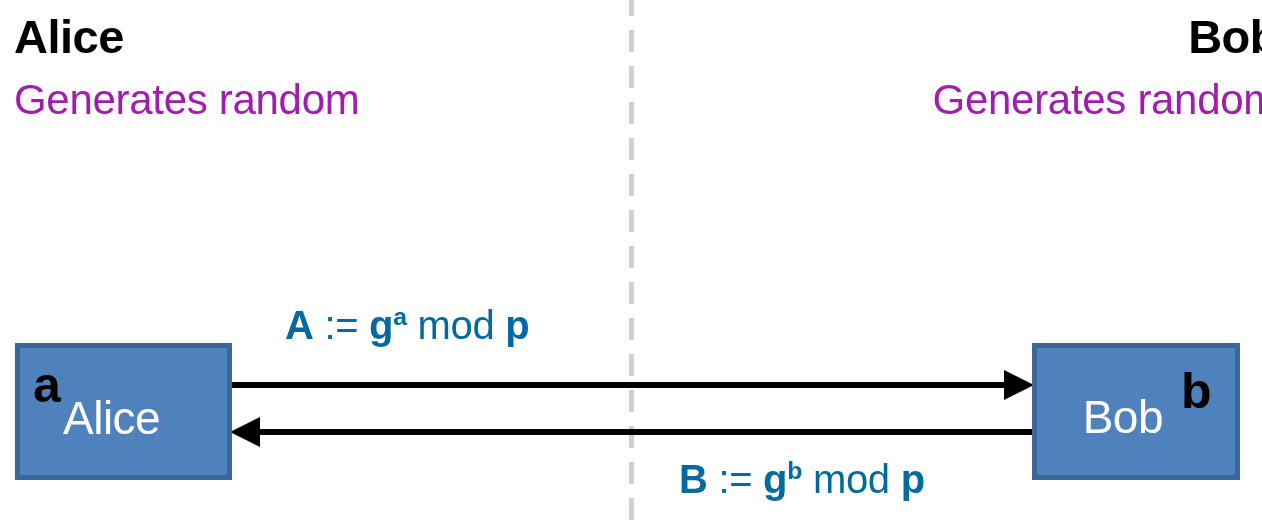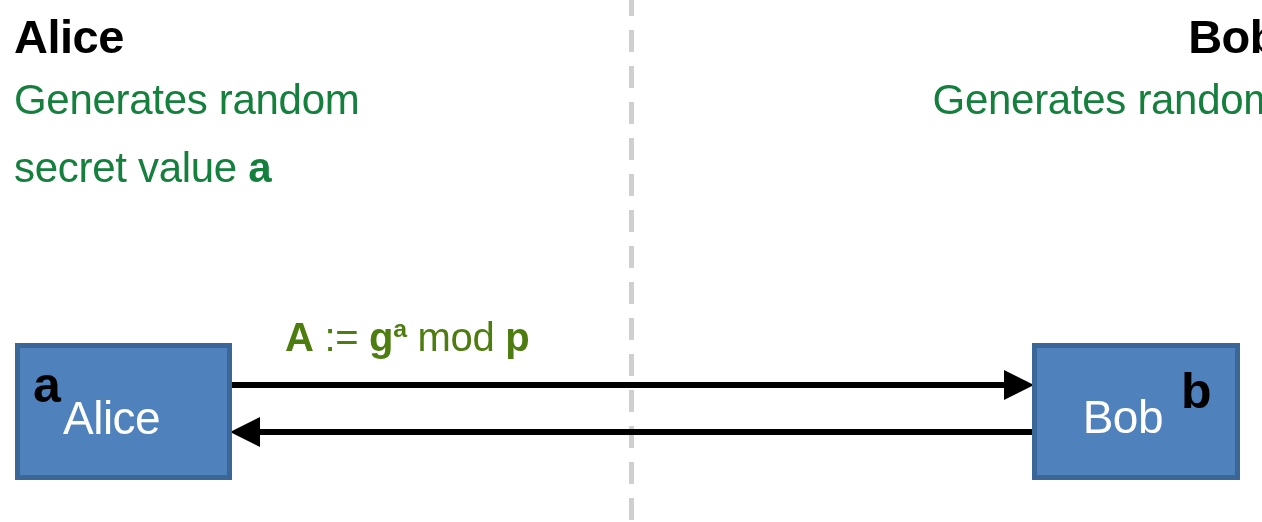--- a/index.html
+++ b/index.html
@@ -49,21 +49,21 @@
     font-weight: bold;
     line-height: 58px;
     color: #000000;
     letter-spacing: -0.5px;
     white-space: nowrap;
   }
   .party-desc {
     font-size: 42px;
     font-weight: normal;
     line-height: 68px;
-    color: #15803d;
+    color: #a21caf;
     letter-spacing: -0.3px;
     white-space: nowrap;
   }
   .party-desc b { font-weight: bold; }
 
   
   .node-box {
     position: absolute;
     top: 343px;
     height: 137px;
@@ -122,24 +122,23 @@
     left: 230px; top: 417px;
     border-right: 30px solid #000000;
   }
 
   
   .msg-label {
     position: absolute;
     font-size: 40px;
     font-weight: normal;
     line-height: 44px;
-    color: #4d7c0f;
+    color: #0369a1;
     letter-spacing: -0.3px;
     white-space: nowrap;
-    margin-top: 12px;
   }
   .msg-label b { font-weight: bold; }
   .msg-label sup {
     font-size: 0.62em;
     font-weight: bold;
     vertical-align: super;
     line-height: 0;
   }
   #msg-ab { left: 285px; top: 303px; }
   #msg-ba { left: 679px; top: 457px; }
@@ -147,21 +146,20 @@
 </head>
 <body>
 
 <div id="stage">
 
   <div class="divider"></div>
 
   <div class="party left">
     <div class="party-name">Alice</div>
     <div class="party-desc">Generates random</div>
-    <div class="party-desc"><span>secret value </span><b>a</b></div>
   </div>
 
   <div class="party right">
     <div class="party-name">Bob</div>
     <div class="party-desc">Generates random</div>
   </div>
 
   <div class="arrow-line" id="arrow-ab-line"></div>
   <div class="arrow-head" id="arrow-ab-head"></div>
 
@@ -173,14 +171,15 @@
   </div>
   <div class="secret-glyph" id="alice-secret">a</div>
 
   <div class="node-box" id="bob-box">
     <span class="node-label">Bob</span>
   </div>
   <div class="secret-glyph" id="bob-secret">b</div>
 
   <div class="msg-label" id="msg-ab"><b>A</b><span> := </span><b>g</b><sup>a</sup><span> mod </span><b>p</b></div>
 
+  <div class="msg-label" id="msg-ba"><b>B</b><span> := </span><b>g</b><sup>b</sup><span> mod </span><b>p</b></div>
 
 </div>
 
 </body></html>

